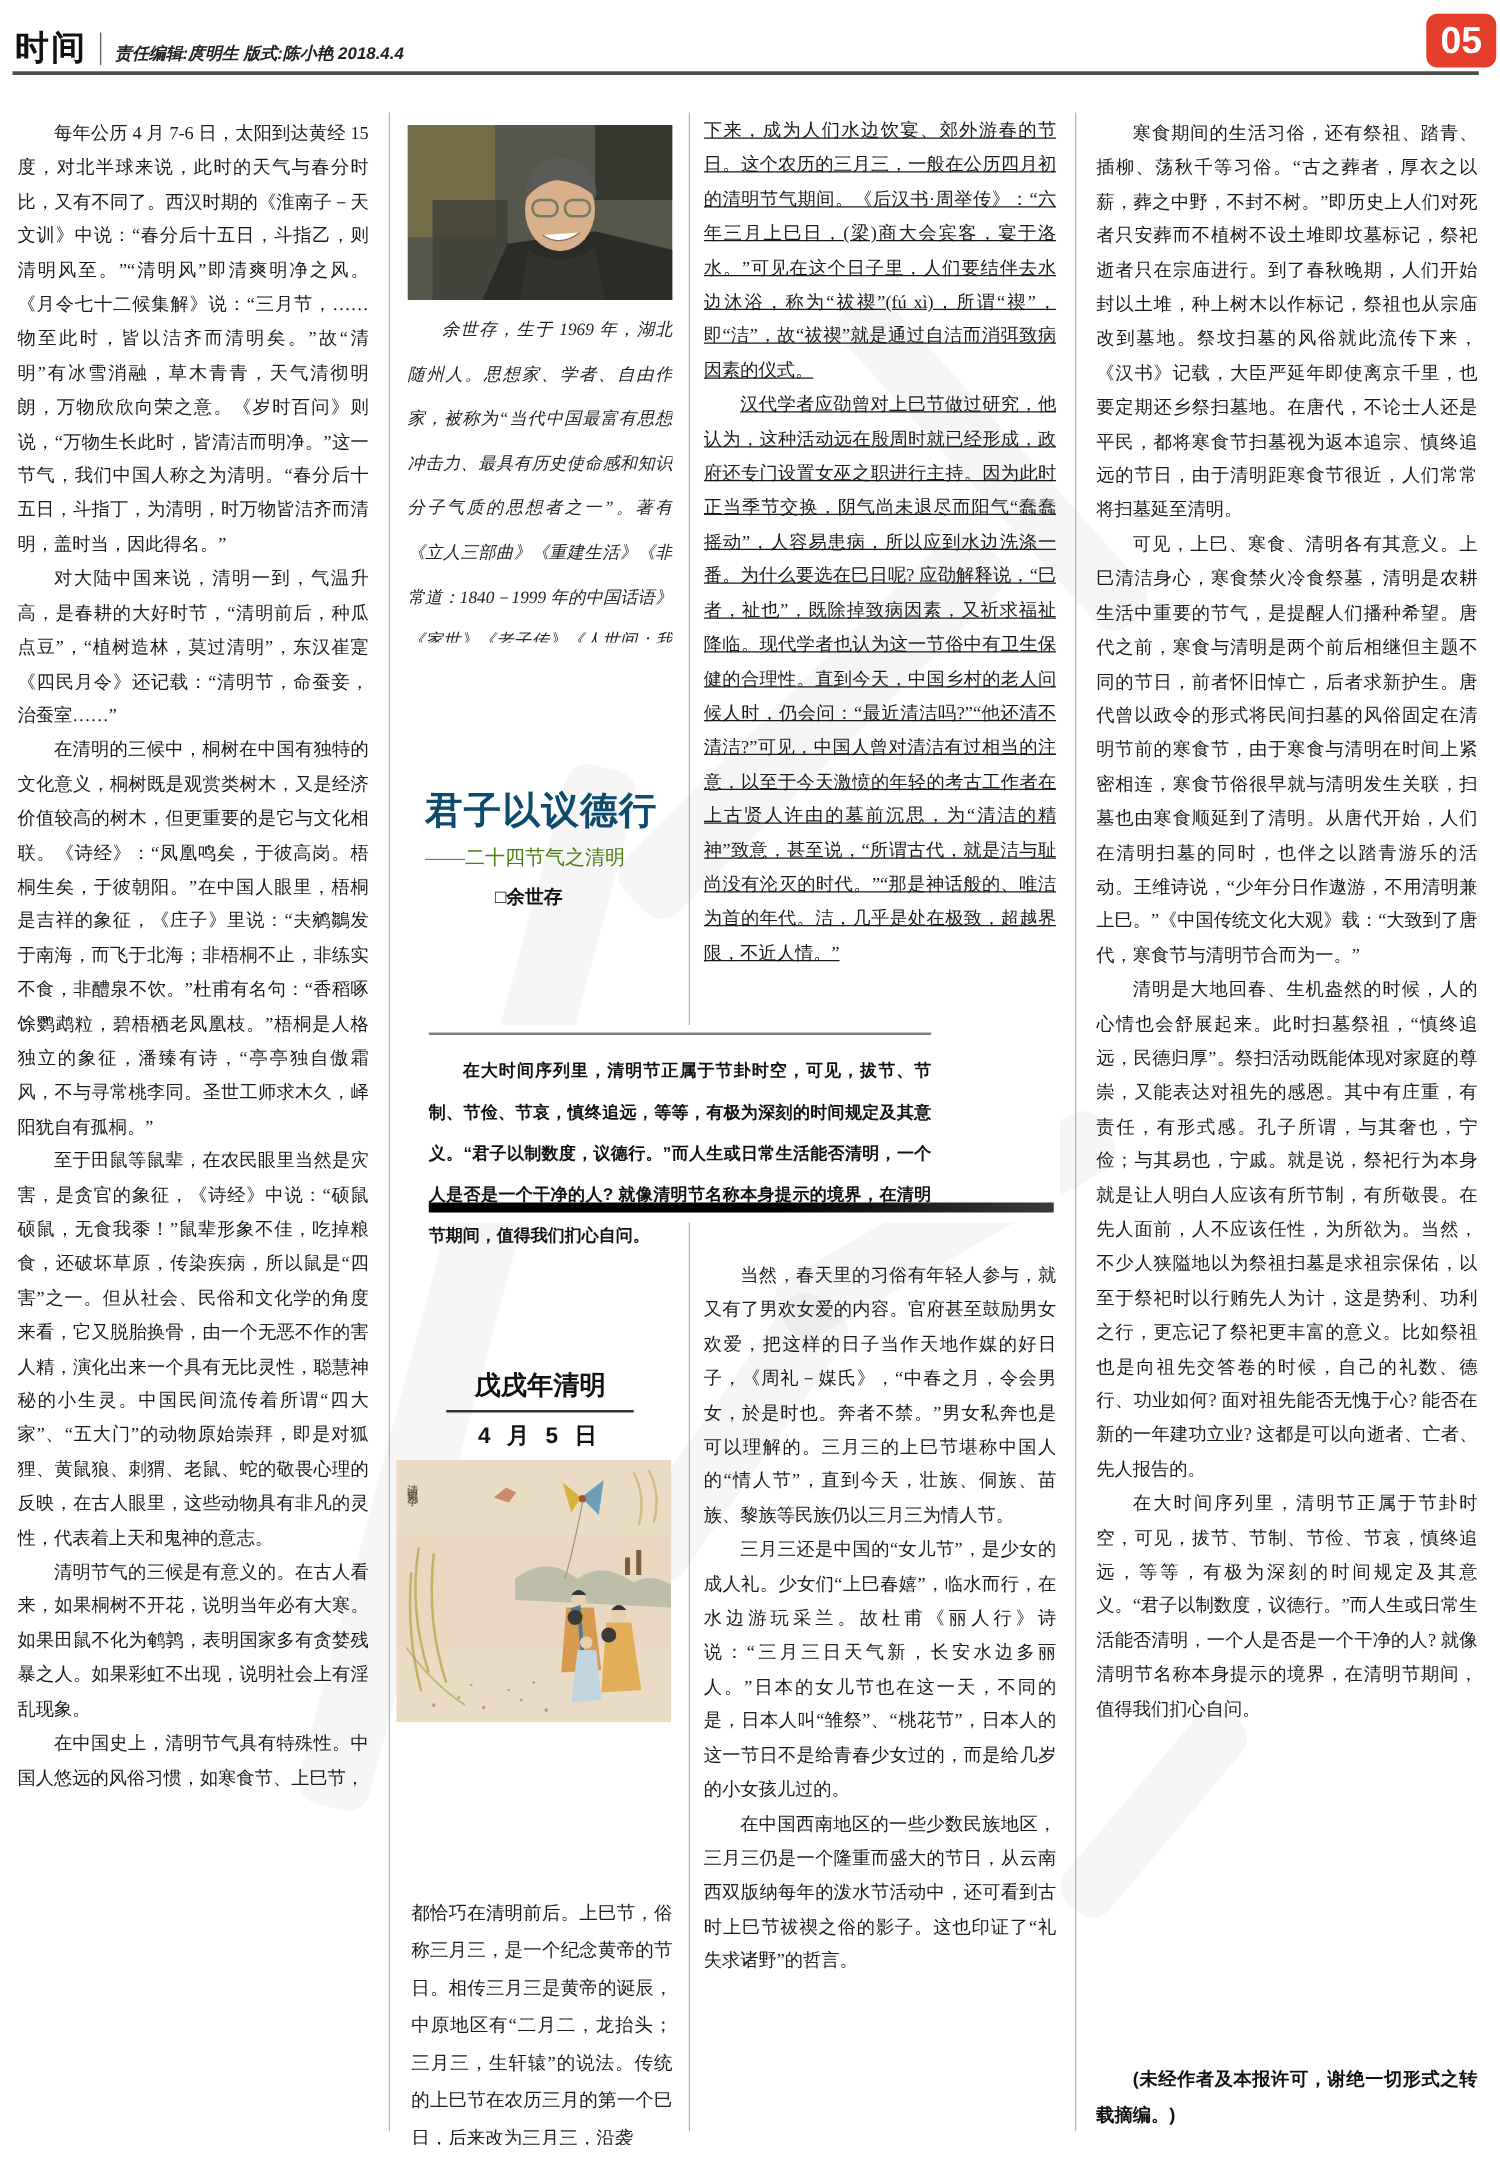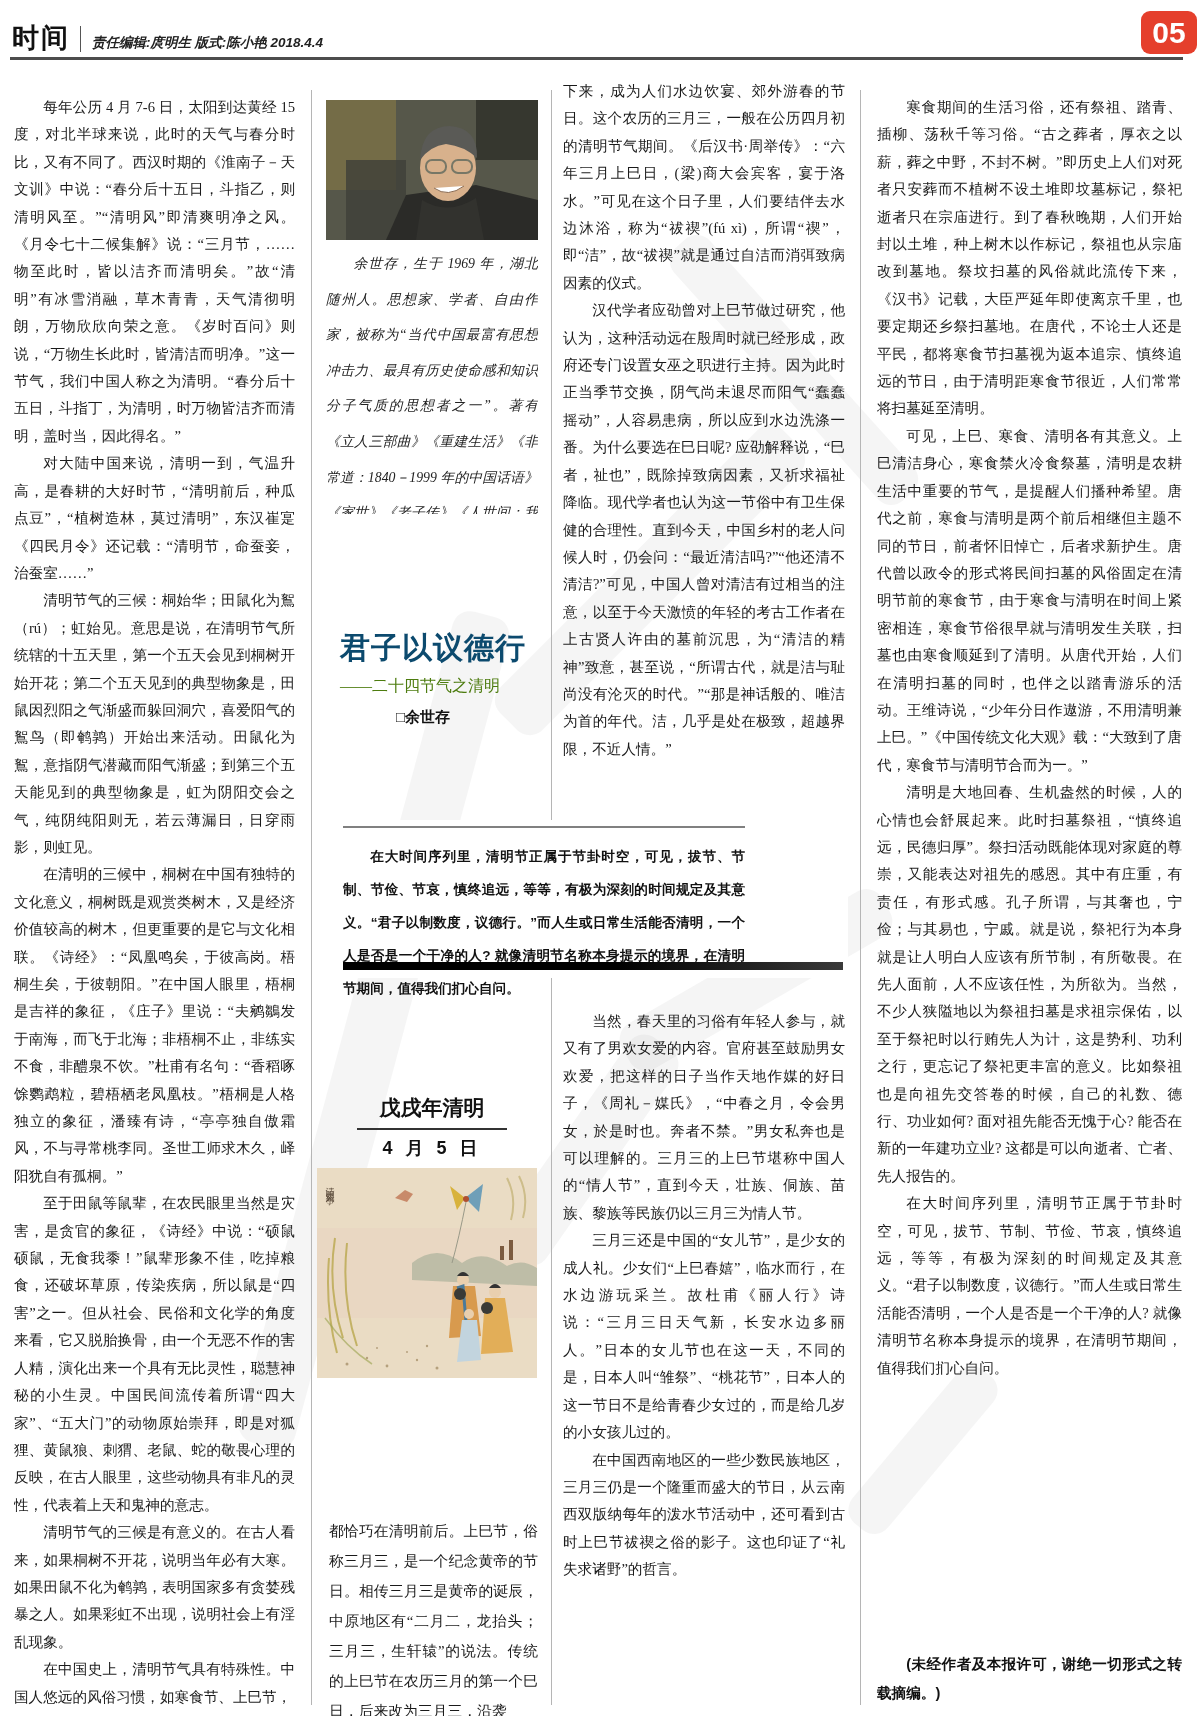--- a/index.html
+++ b/index.html
@@ -78,21 +78,20 @@
   <div class="wm" style="left:730px;top:830px;width:52px;height:300px;transform:rotate(60deg);"></div>
   <div class="wm" style="left:900px;top:1350px;width:46px;height:200px;transform:rotate(40deg);"></div>
 
   <div class="vdiv" style="left:311px;top:90px;height:1615px;"></div>
   <div class="vdiv" style="left:551px;top:90px;height:1615px;"></div>
   <div class="vdiv" style="left:860px;top:90px;height:1615px;"></div>
 
   <div class="col" style="left:14px;top:94px;width:281px;height:1618px;">
       <p>每年公历 4 月 7-6 日，太阳到达黄经 15 度，对北半球来说，此时的天气与春分时比，又有不同了。西汉时期的《淮南子－天文训》中说：“春分后十五日，斗指乙，则清明风至。”“清明风”即清爽明净之风。《月令七十二候集解》说：“三月节，……物至此时，皆以洁齐而清明矣。”故“清明”有冰雪消融，草木青青，天气清彻明朗，万物欣欣向荣之意。《岁时百问》则说，“万物生长此时，皆清洁而明净。”这一节气，我们中国人称之为清明。“春分后十五日，斗指丁，为清明，时万物皆洁齐而清明，盖时当，因此得名。”</p>
       <p>对大陆中国来说，清明一到，气温升高，是春耕的大好时节，“清明前后，种瓜点豆”，“植树造林，莫过清明”，东汉崔寔《四民月令》还记载：“清明节，命蚕妾，治蚕室……”</p>
-      <p>清明节气的三候：桐始华；田鼠化为鴽（rú）；虹始见。意思是说，在清明节气所统辖的十五天里，第一个五天会见到桐树开始开花；第二个五天见到的典型物象是，田鼠因烈阳之气渐盛而躲回洞穴，喜爱阳气的鴽鸟（即鹌鹑）开始出来活动。田鼠化为鴽，意指阴气潜藏而阳气渐盛；到第三个五天能见到的典型物象是，虹为阴阳交会之气，纯阴纯阳则无，若云薄漏日，日穿雨影，则虹见。</p>
       <p>在清明的三候中，桐树在中国有独特的文化意义，桐树既是观赏类树木，又是经济价值较高的树木，但更重要的是它与文化相联。《诗经》：“凤凰鸣矣，于彼高岗。梧桐生矣，于彼朝阳。”在中国人眼里，梧桐是吉祥的象征，《庄子》里说：“夫鹓鶵发于南海，而飞于北海；非梧桐不止，非练实不食，非醴泉不饮。”杜甫有名句：“香稻啄馀鹦鹉粒，碧梧栖老凤凰枝。”梧桐是人格独立的象征，潘臻有诗，“亭亭独自傲霜风，不与寻常桃李同。圣世工师求木久，峄阳犹自有孤桐。”</p>
       <p>至于田鼠等鼠辈，在农民眼里当然是灾害，是贪官的象征，《诗经》中说：“硕鼠硕鼠，无食我黍！”鼠辈形象不佳，吃掉粮食，还破坏草原，传染疾病，所以鼠是“四害”之一。但从社会、民俗和文化学的角度来看，它又脱胎换骨，由一个无恶不作的害人精，演化出来一个具有无比灵性，聪慧神秘的小生灵。中国民间流传着所谓“四大家”、“五大门”的动物原始崇拜，即是对狐狸、黄鼠狼、刺猬、老鼠、蛇的敬畏心理的反映，在古人眼里，这些动物具有非凡的灵性，代表着上天和鬼神的意志。</p>
       <p>清明节气的三候是有意义的。在古人看来，如果桐树不开花，说明当年必有大寒。如果田鼠不化为鹌鹑，表明国家多有贪婪残暴之人。如果彩虹不出现，说明社会上有淫乱现象。</p>
       <p>在中国史上，清明节气具有特殊性。中国人悠远的风俗习惯，如寒食节、上巳节，</p>
     </div>
 
   <div class="photo">
     <svg width="212" height="140" viewBox="0 0 212 140">
       <rect width="212" height="140" fill="#56574a"></rect>
       <rect x="0" y="0" width="70" height="90" fill="#8e7d45" opacity="0.55"></rect>
@@ -115,21 +114,21 @@
   <div class="main-title">君子以议德行</div>
   <div class="sub-title">——二十四节气之清明</div>
   <div class="byline">□余世存</div>
 
   <div class="quote-bg"></div>
   <div class="quote">
       <p>在大时间序列里，清明节正属于节卦时空，可见，拔节、节制、节俭、节哀，慎终追远，等等，有极为深刻的时间规定及其意义。“君子以制数度，议德行。”而人生或日常生活能否清明，一个人是否是一个干净的人? 就像清明节名称本身提示的境界，在清明节期间，值得我们扪心自问。</p>
     </div>
   <div class="quote-bar"></div>
 
-  <div class="col" style="left:563px;top:78px;width:282px;height:728px;">
+  <div class="col" style="left:563px;top:92px;width:282px;height:728px;text-decoration:underline;">
       <p class="cont">下来，成为人们水边饮宴、郊外游春的节日。这个农历的三月三，一般在公历四月初的清明节气期间。《后汉书·周举传》：“六年三月上巳日，(梁)商大会宾客，宴于洛水。”可见在这个日子里，人们要结伴去水边沐浴，称为“祓禊”(fú xì)，所谓“禊”，即“洁”，故“祓禊”就是通过自洁而消弭致病因素的仪式。</p>
       <p>汉代学者应劭曾对上巳节做过研究，他认为，这种活动远在殷周时就已经形成，政府还专门设置女巫之职进行主持。因为此时正当季节交换，阴气尚未退尽而阳气“蠢蠢摇动”，人容易患病，所以应到水边洗涤一番。为什么要选在巳日呢? 应劭解释说，“巳者，祉也”，既除掉致病因素，又祈求福祉降临。现代学者也认为这一节俗中有卫生保健的合理性。直到今天，中国乡村的老人问候人时，仍会问：“最近清洁吗?”“他还清不清洁?”可见，中国人曾对清洁有过相当的注意，以至于今天激愤的年轻的考古工作者在上古贤人许由的墓前沉思，为“清洁的精神”致意，甚至说，“所谓古代，就是洁与耻尚没有沦灭的时代。”“那是神话般的、唯洁为首的年代。洁，几乎是处在极致，超越界限，不近人情。”</p>
     </div>
   <div class="col" style="left:563px;top:1008px;width:282px;height:700px;">
       <p>当然，春天里的习俗有年轻人参与，就又有了男欢女爱的内容。官府甚至鼓励男女欢爱，把这样的日子当作天地作媒的好日子，《周礼－媒氏》，“中春之月，令会男女，於是时也。奔者不禁。”男女私奔也是可以理解的。三月三的上巳节堪称中国人的“情人节”，直到今天，壮族、侗族、苗族、黎族等民族仍以三月三为情人节。</p>
       <p>三月三还是中国的“女儿节”，是少女的成人礼。少女们“上巳春嬉”，临水而行，在水边游玩采兰。故杜甫《丽人行》诗说：“三月三日天气新，长安水边多丽人。”日本的女儿节也在这一天，不同的是，日本人叫“雏祭”、“桃花节”，日本人的这一节日不是给青春少女过的，而是给几岁的小女孩儿过的。</p>
       <p>在中国西南地区的一些少数民族地区，三月三仍是一个隆重而盛大的节日，从云南西双版纳每年的泼水节活动中，还可看到古时上巳节祓禊之俗的影子。这也印证了“礼失求诸野”的哲言。</p>
     </div>
 
   <div class="solar-title">戊戌年清明</div>

